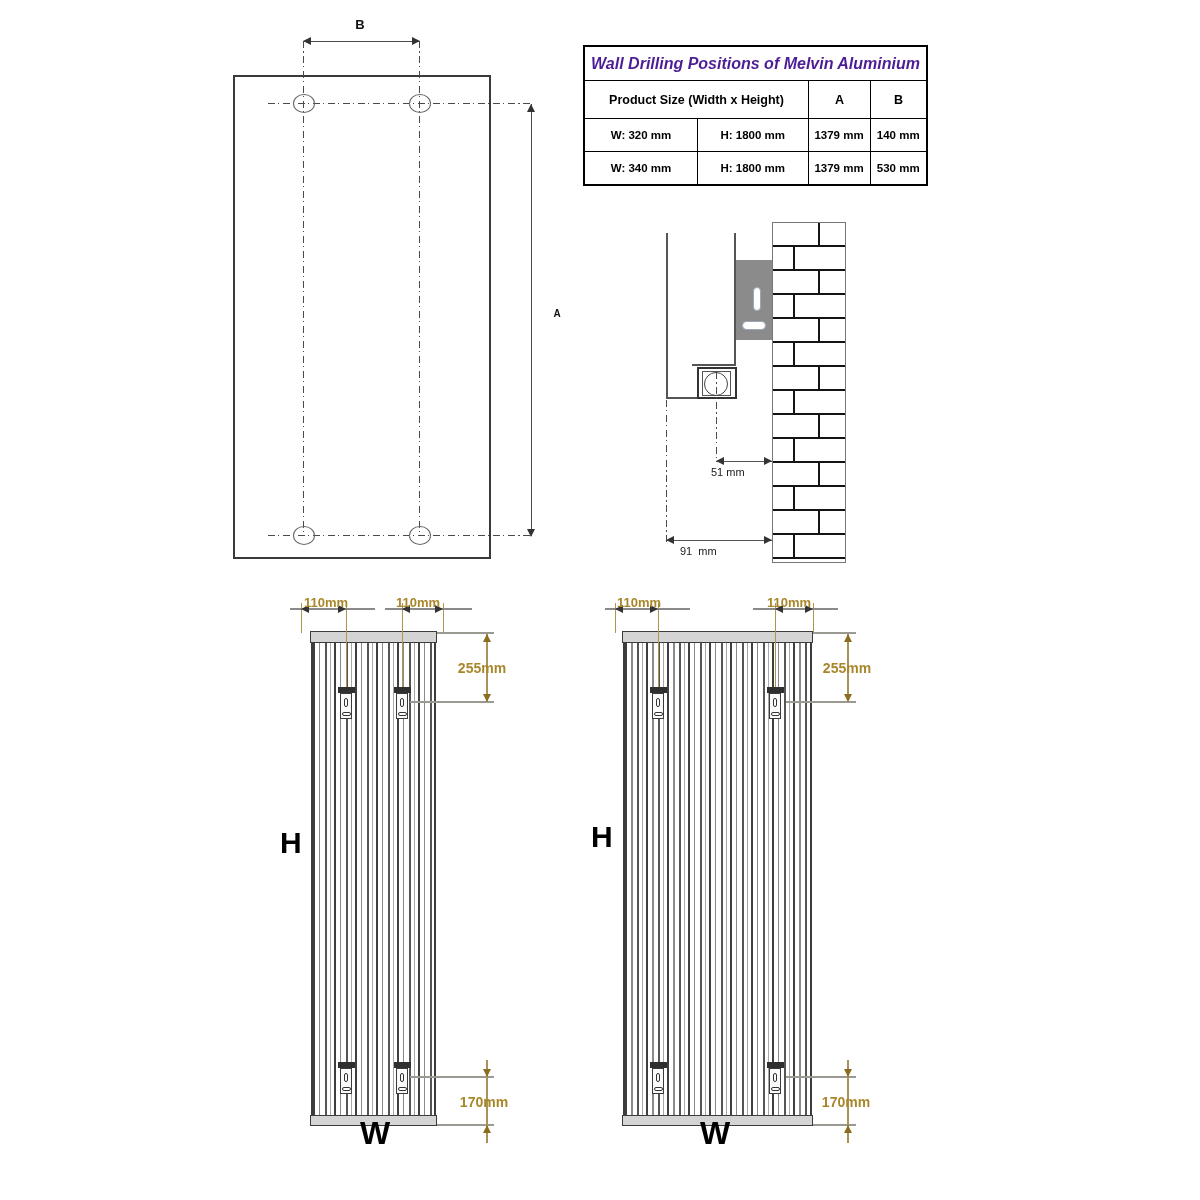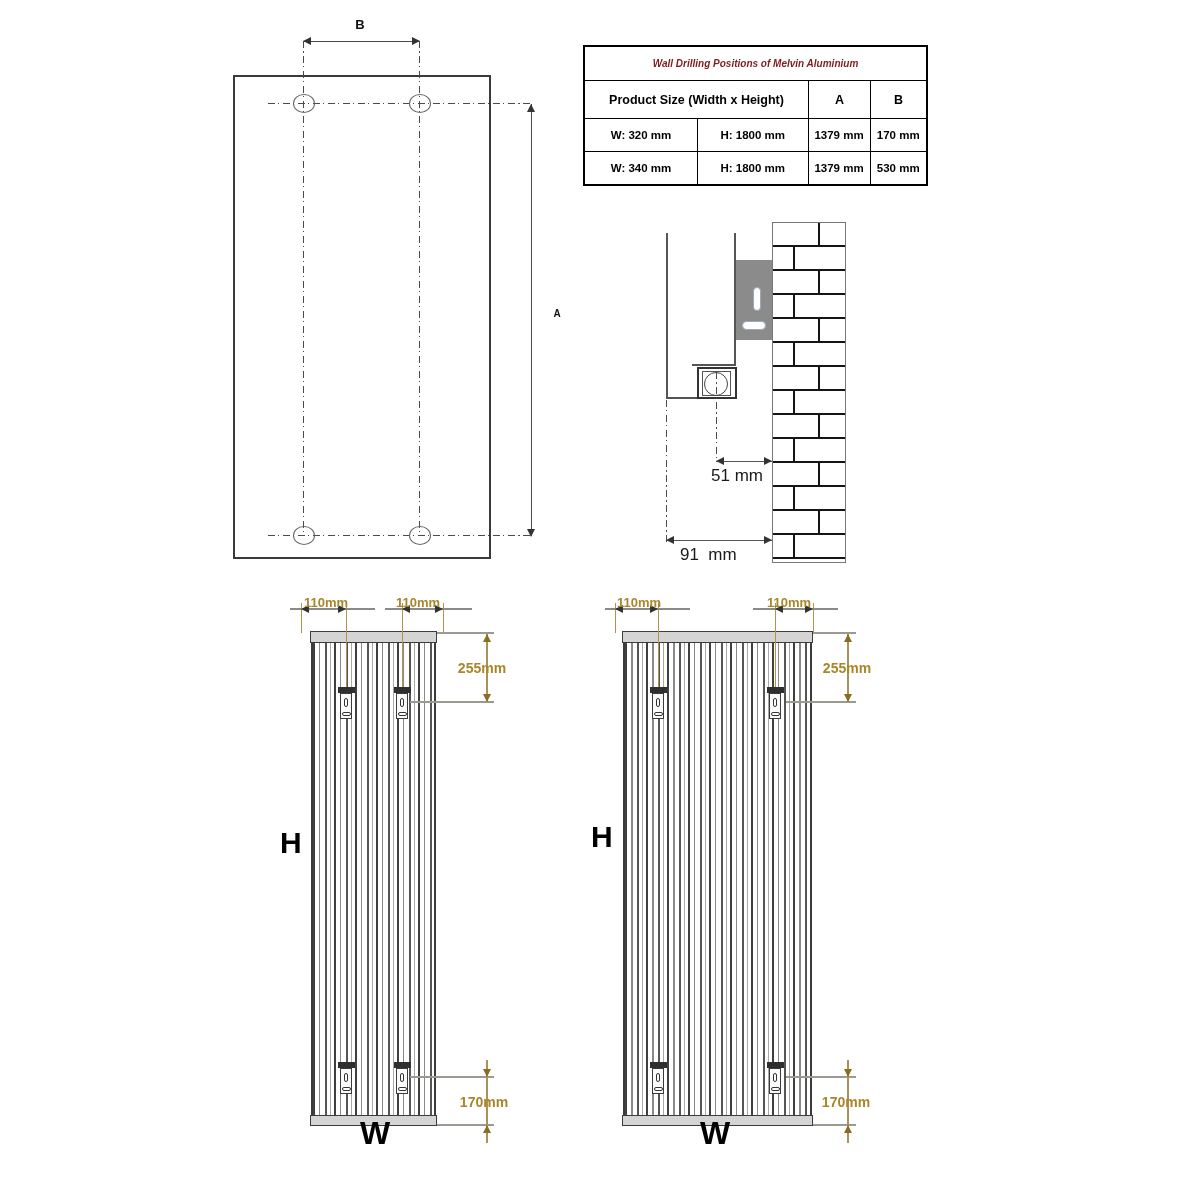--- a/index.html
+++ b/index.html
@@ -17,31 +17,31 @@
   .ar-u{border-width:0 4px 8px 4px;border-bottom-color:#333;}
   .ar-d{border-width:8px 4px 0 4px;border-top-color:#333;}
   .tan.ar-u{border-bottom-color:#8a6d1f;}
   .tan.ar-d{border-top-color:#8a6d1f;}
   
   .front-rect{border:2.5px solid #3a3a3a;}
   .hole{width:22px;height:19px;border:1.6px solid #666;border-radius:50%;background:transparent;}
   .dimlabel{font-weight:bold;color:#111;text-align:center;}
   
   .spec-table{left:583px;top:45px;width:345px;border:2px solid #000;background:#fff;}
-  .spec-title{border-bottom:1.6px solid #000;text-align:center;color:#7f1d1d;font-weight:bold;font-style:italic;font-size:10px;line-height:20px;padding:7px 4px 6px 4px;}
+  .spec-title{border-bottom:1.6px solid #000;text-align:center;color:#4c1d95;font-weight:bold;font-style:italic;font-size:16px;line-height:20px;padding:7px 4px 6px 4px;}
   .t-row{display:flex;align-items:flex-end;}
   .t-cell{display:flex;align-items:center;justify-content:center;text-align:center;}
   .hdr{font-weight:bold;font-size:12.5px;height:37px;}
   .dat{font-weight:600;font-size:11.5px;height:32px;border-top:1.6px solid #000;}
   .br{border-right:1.6px solid #000;}
   
   .wall{left:772px;top:222px;width:74px;height:341px;border:1.5px solid #777;overflow:hidden;background:#fff;}
   .brick-row{height:22px;border-bottom:2px solid #151515;position:relative;}
   .jt{position:absolute;top:0;width:2px;height:100%;background:#151515;}
-  .mmlabel{font-size:17px;color:#1a1a1a;white-space:pre;}
+  .mmlabel{font-size:11px;color:#1a1a1a;white-space:pre;}
   
   .cap{background:#d4d4d4;border:1.5px solid #3c3c3c;}
   .fins{border-left:2px solid #3c3c3c;border-right:2px solid #3c3c3c;background-color:#fff;
     background-image:repeating-linear-gradient(90deg,#3f3f3f 0 2px,#fff 2px 6px,#8a8a8a 6px 7.5px,#fff 7.5px 12px,#555 12px 14px,#fff 14px 17px,#a8a8a8 17px 18px,#fff 18px 21px);}
   .bracket{width:17px;height:32px;}
   .bk-clip{position:absolute;left:0;top:0;width:17px;height:6px;background:#2f2f2f;}
   .bk-body{position:absolute;left:2.5px;top:6px;width:12px;height:26px;border:1.5px solid #3b3b3b;background:#fafafa;box-sizing:border-box;}
   .bk-slotv{position:absolute;left:50%;margin-left:-2px;top:4px;width:4px;height:9px;border:1px solid #333;border-radius:3px;box-sizing:border-box;background:#fff;}
   .bk-sloth{position:absolute;left:50%;margin-left:-4.5px;bottom:2.5px;width:9px;height:4px;border:1px solid #333;border-radius:3px;box-sizing:border-box;background:#fff;}
   .ext-tan{width:1.4px;background:#b3954a;}
@@ -89,21 +89,21 @@
     </div>
     <div class="t-row">
       <div class="t-cell hdr br" style="width:223px;">Product Size (Width x Height)</div>
       <div class="t-cell hdr br" style="width:61px;">A</div>
       <div class="t-cell hdr" style="flex:1;">B</div>
     </div>
     <div class="t-row">
       <div class="t-cell dat br" style="width:112px;">W: 320 mm</div>
       <div class="t-cell dat br" style="width:109.5px;">H: 1800 mm</div>
       <div class="t-cell dat br" style="width:61px;">1379 mm</div>
-      <div class="t-cell dat" style="flex:1;">170 mm</div>
+      <div class="t-cell dat" style="flex:1;">140 mm</div>
     </div>
     <div class="t-row">
       <div class="t-cell dat br" style="width:112px;">W: 340 mm</div>
       <div class="t-cell dat br" style="width:109.5px;">H: 1800 mm</div>
       <div class="t-cell dat br" style="width:61px;">1379 mm</div>
       <div class="t-cell dat" style="flex:1;">530 mm</div>
     </div>
   </div>
 
   <div class="grp">

